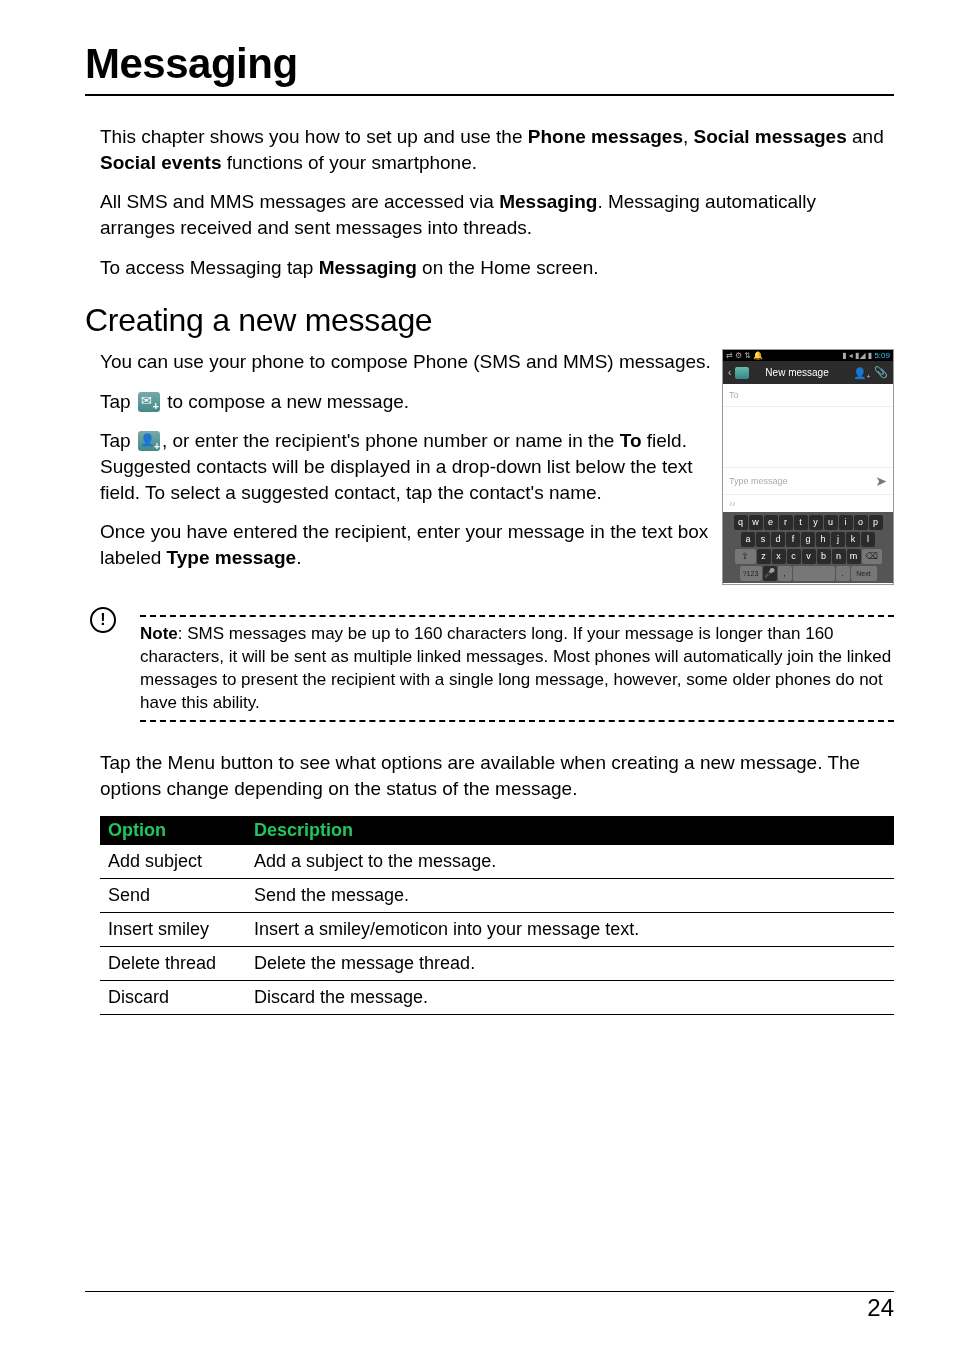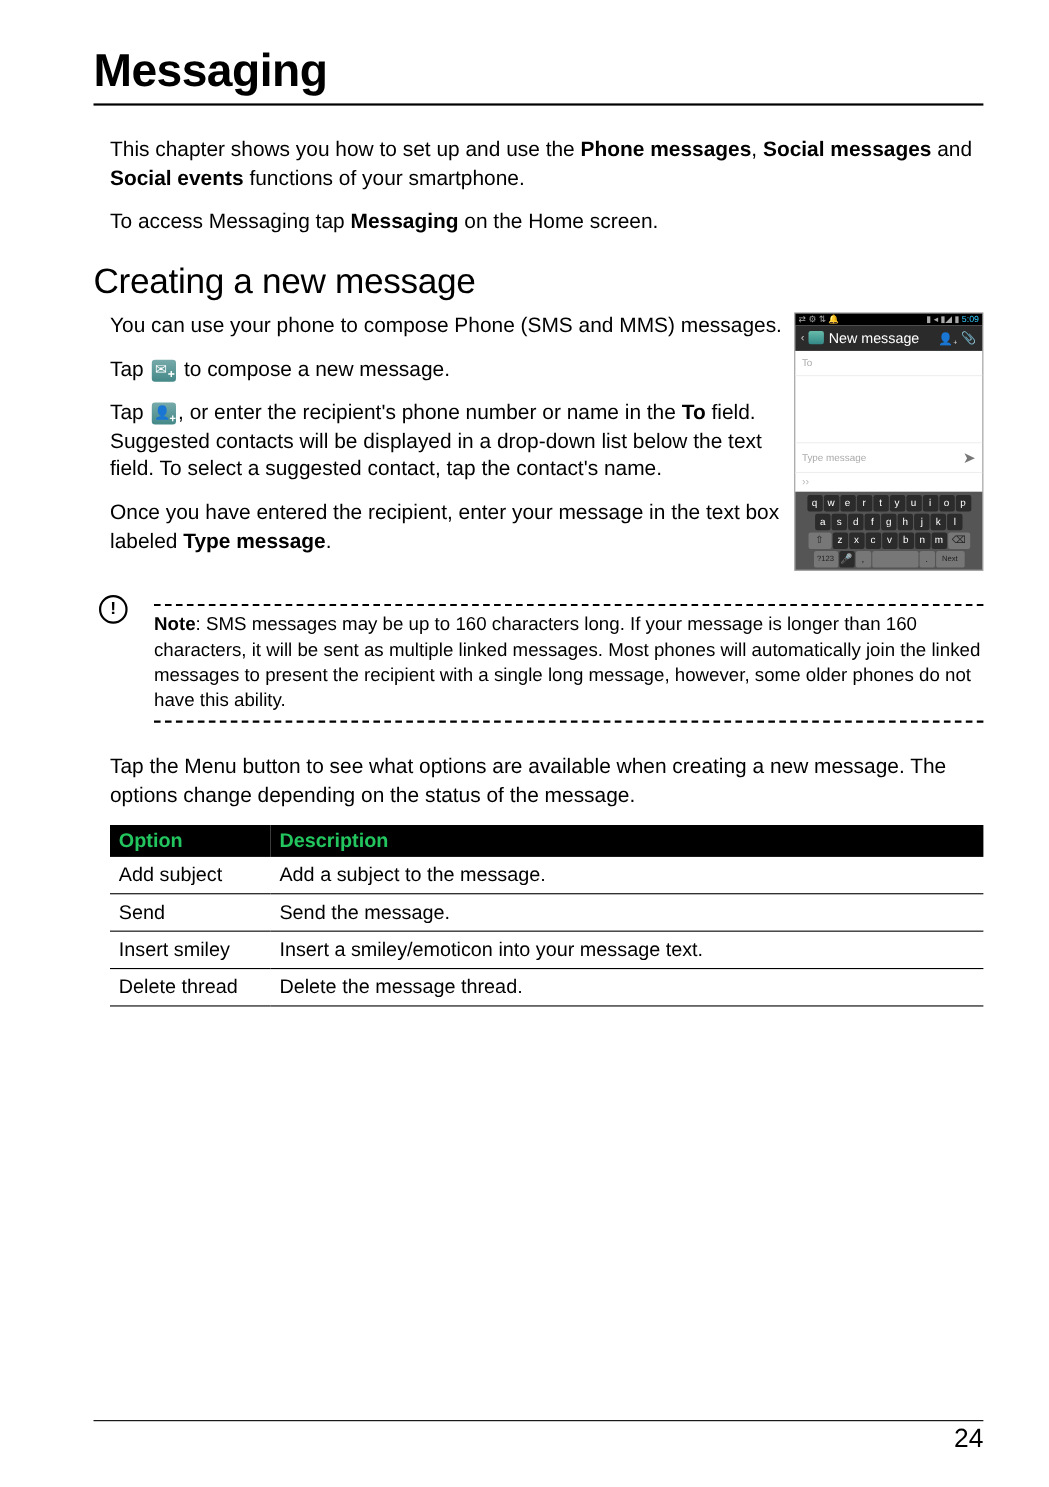--- a/index.html
+++ b/index.html
@@ -112,21 +112,21 @@
     padding: 4px 5px;
     gap: 4px;
   }
   .ph-header .back { color: #ccc; font-size: 10px; }
   .ph-header .msg-ico {
     width: 14px; height: 12px;
     background: linear-gradient(#6ba, #388);
     border-radius: 2px;
     display: inline-block;
   }
-  .ph-header .title-txt { flex: 1; font-size: 13px; }
+  .ph-header .title-txt { flex: 1; font-size: 10px; margin-left: 12px; }
   .ph-header .hicon { color: #ccc; font-size: 11px; }
   .ph-to {
     padding: 6px 6px;
     color: #aaa;
     border-bottom: 1px solid #eee;
     font-size: 9px;
   }
   .ph-body { height: 60px; }
   .ph-type-row {
     display: flex;
@@ -242,20 +242,23 @@
 
 <div class="page">
 
   <h1 class="title">Messaging</h1>
   <hr class="title-rule">
 
   <p class="body-text">
     <span>This chapter shows you how to set up and use the </span><span class="bold">Phone messages</span><span>, </span><span class="bold">Social messages</span><span> and </span><span class="bold">Social events</span><span> functions of your smartphone.</span>
   </p>
 
+  <p class="body-text">
+    <span>All SMS and MMS messages are accessed via </span><span class="bold">Messaging</span><span>. Messaging automatically arranges received and sent messages into threads.</span>
+  </p>
 
   <p class="body-text">
     <span>To access Messaging tap </span><span class="bold">Messaging</span><span> on the Home screen.</span>
   </p>
 
   <h2 class="section">Creating a new message</h2>
 
   <div class="two-col">
     <div class="col-text">
       <p>You can use your phone to compose Phone (SMS and MMS) messages.</p>
@@ -369,18 +372,22 @@
         <td>Send the message.</td>
       </tr>
       <tr>
         <td>Insert smiley</td>
         <td>Insert a smiley/emoticon into your message text.</td>
       </tr>
       <tr>
         <td>Delete thread</td>
         <td>Delete the message thread.</td>
       </tr>
+      <tr>
+        <td>Discard</td>
+        <td>Discard the message.</td>
+      </tr>
     </tbody>
   </table>
 
   <div class="bottom-rule"></div>
   <div class="page-number">24</div>
 </div>
 
 </body></html>

